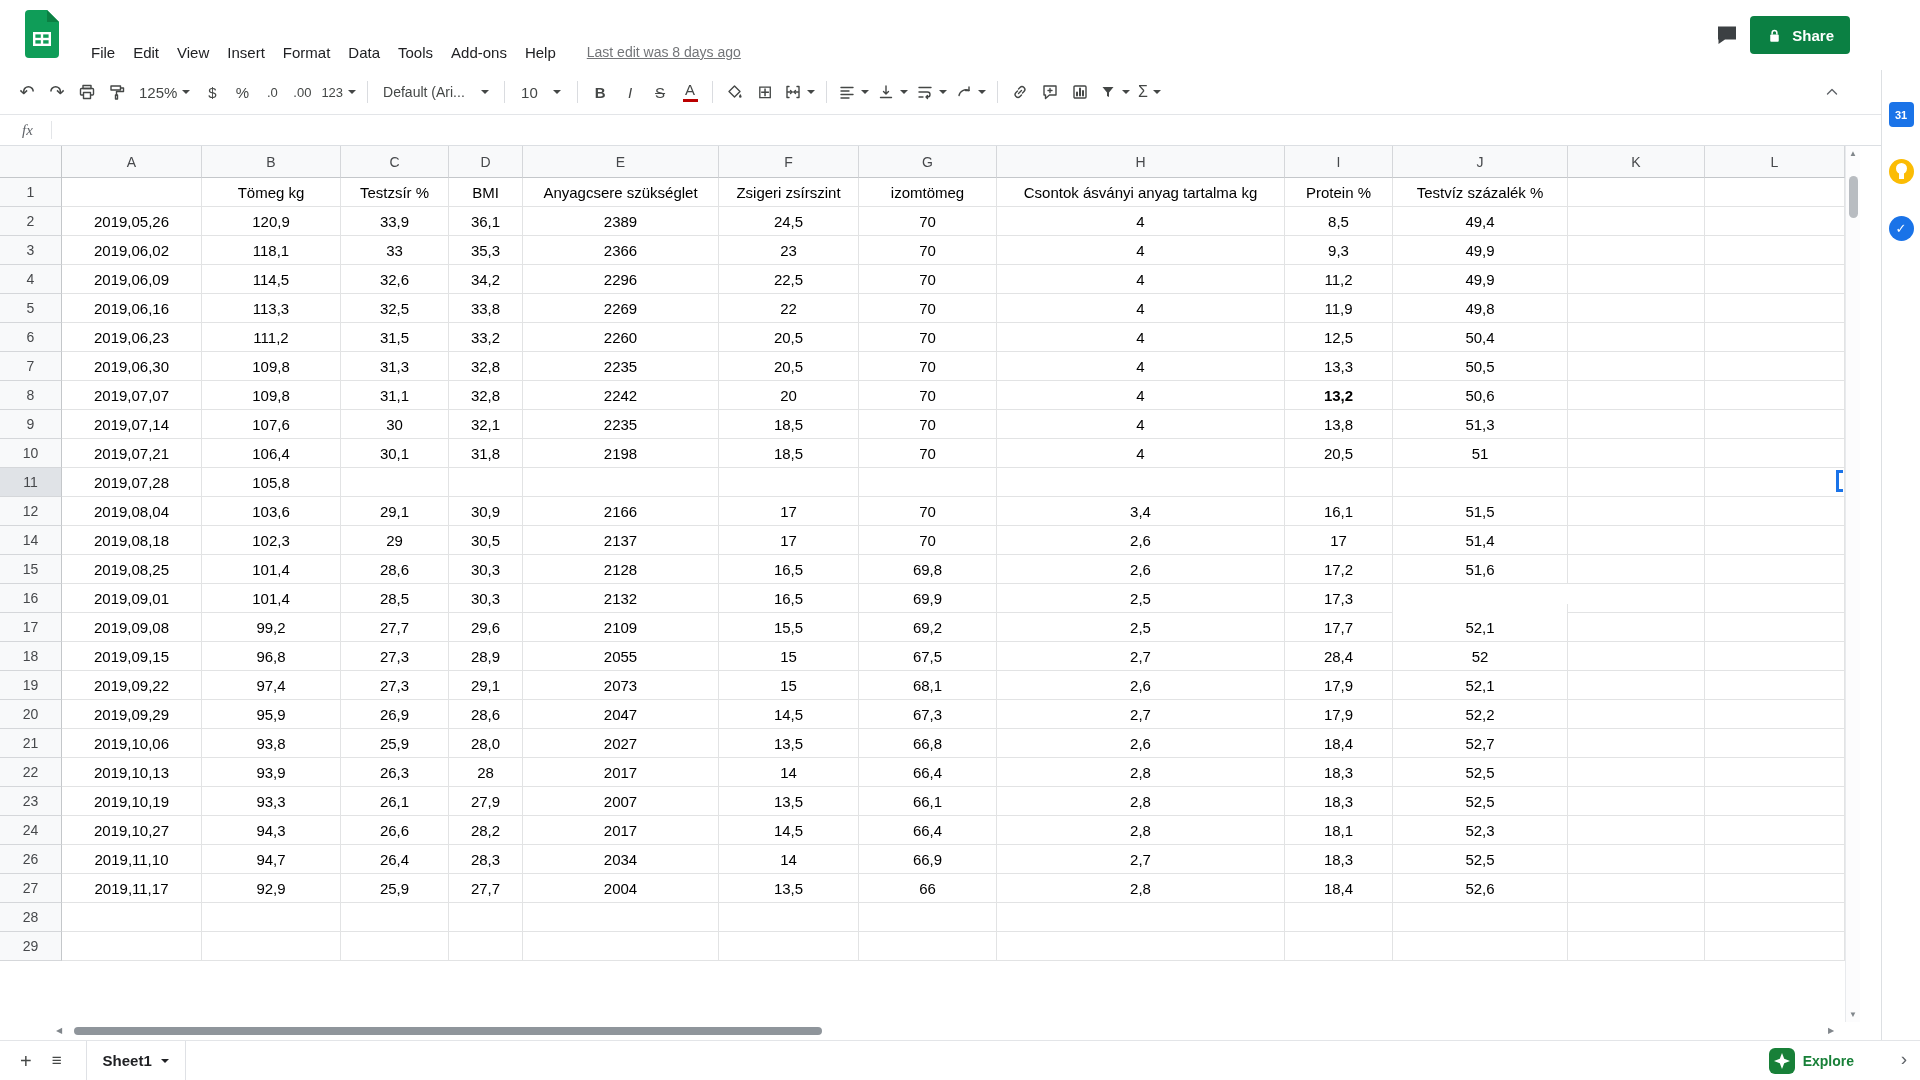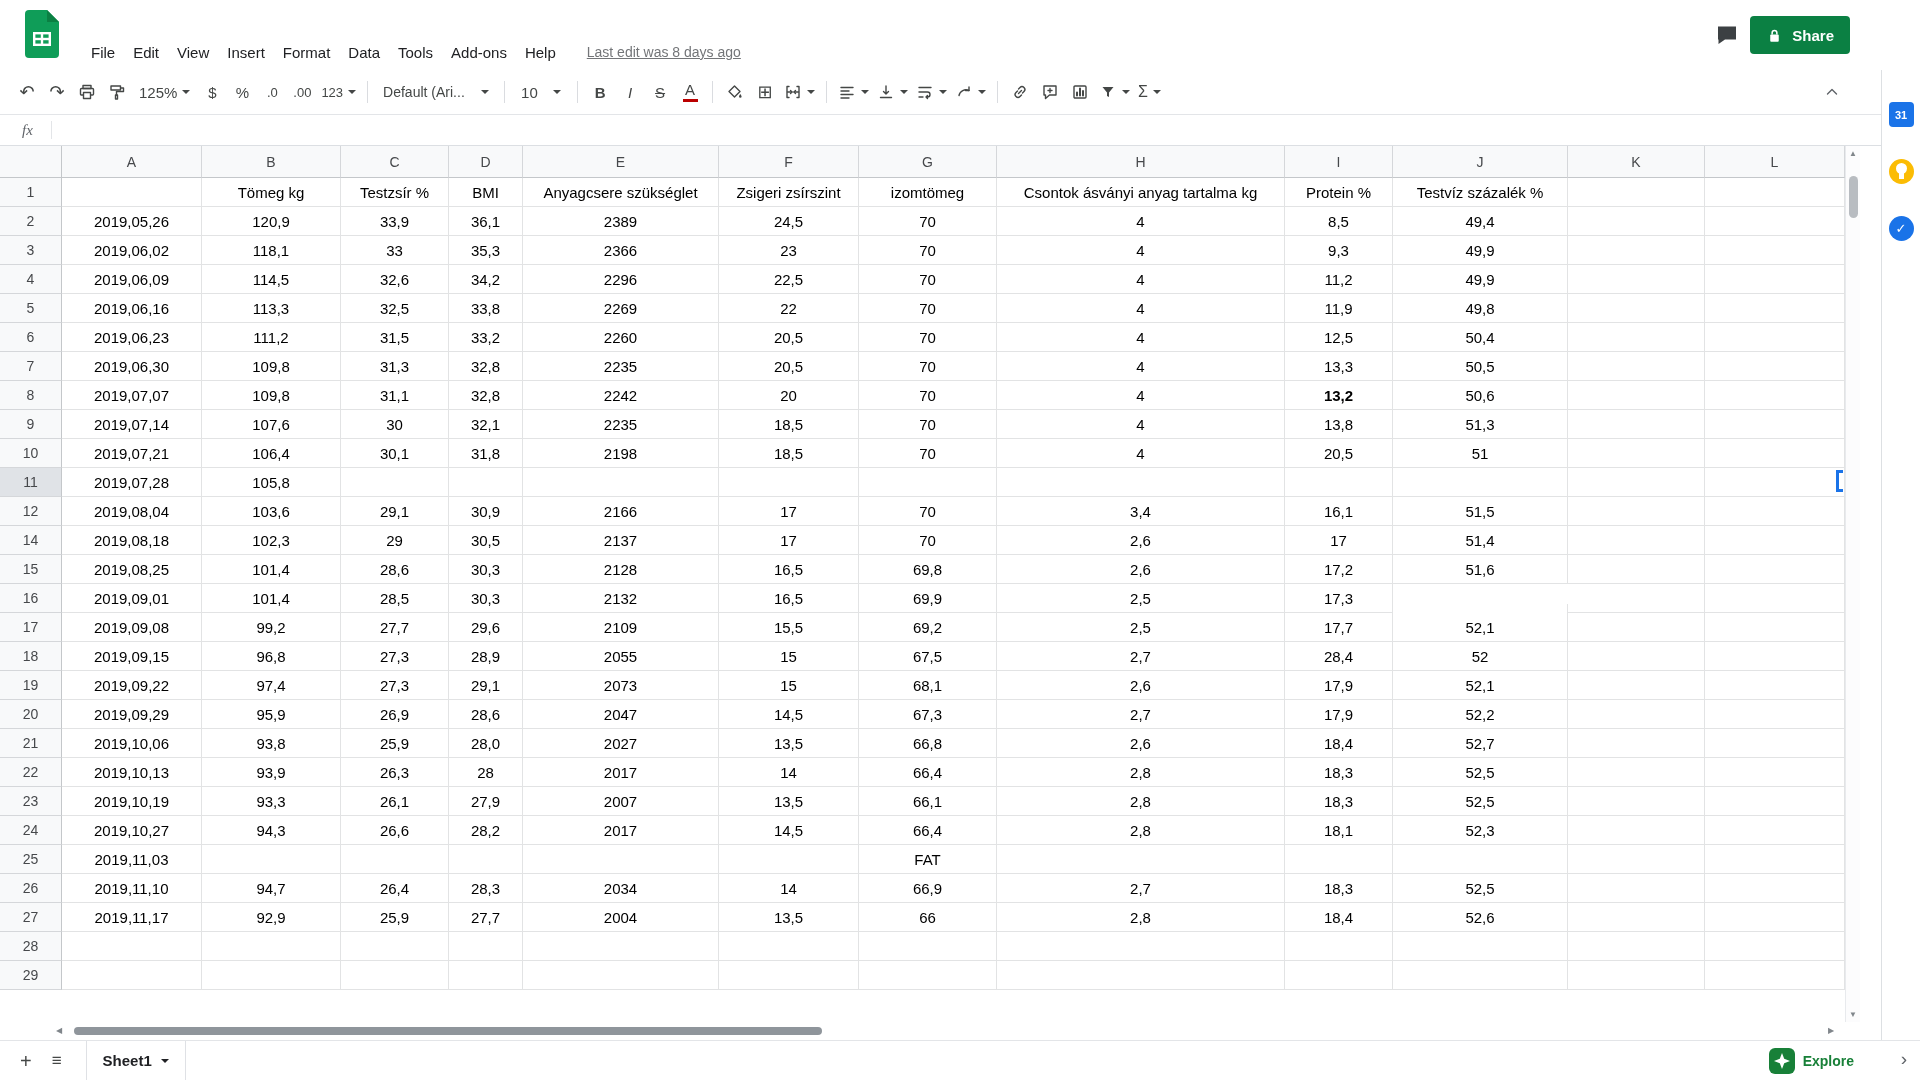--- a/index.html
+++ b/index.html
@@ -659,35 +659,20 @@
         <div class="cell" style="width: 196px;">2017</div>
         <div class="cell" style="width: 140px;">14,5</div>
         <div class="cell" style="width: 138px;">66,4</div>
         <div class="cell" style="width: 288px;">2,8</div>
         <div class="cell" style="width: 108px;">18,1</div>
         <div class="cell" style="width: 175px;">52,3</div>
         <div class="cell" style="width: 137px;"></div>
         <div class="cell" style="width: 140px;"></div>
       </div>
       <div class="grid-row">
-        <div class="row-head">25</div>
-        <div class="cell" style="width: 140px;">2019,11,03</div>
-        <div class="cell" style="width: 139px;"></div>
-        <div class="cell" style="width: 108px;"></div>
-        <div class="cell" style="width: 74px;"></div>
-        <div class="cell" style="width: 196px;"></div>
-        <div class="cell" style="width: 140px;"></div>
-        <div class="cell" style="width: 138px;">FAT</div>
-        <div class="cell" style="width: 288px;"></div>
-        <div class="cell" style="width: 108px;"></div>
-        <div class="cell" style="width: 175px;"></div>
-        <div class="cell" style="width: 137px;"></div>
-        <div class="cell" style="width: 140px;"></div>
-      </div>
-      <div class="grid-row">
         <div class="row-head">26</div>
         <div class="cell" style="width: 140px;">2019,11,10</div>
         <div class="cell" style="width: 139px;">94,7</div>
         <div class="cell" style="width: 108px;">26,4</div>
         <div class="cell" style="width: 74px;">28,3</div>
         <div class="cell" style="width: 196px;">2034</div>
         <div class="cell" style="width: 140px;">14</div>
         <div class="cell" style="width: 138px;">66,9</div>
         <div class="cell" style="width: 288px;">2,7</div>
         <div class="cell" style="width: 108px;">18,3</div>

